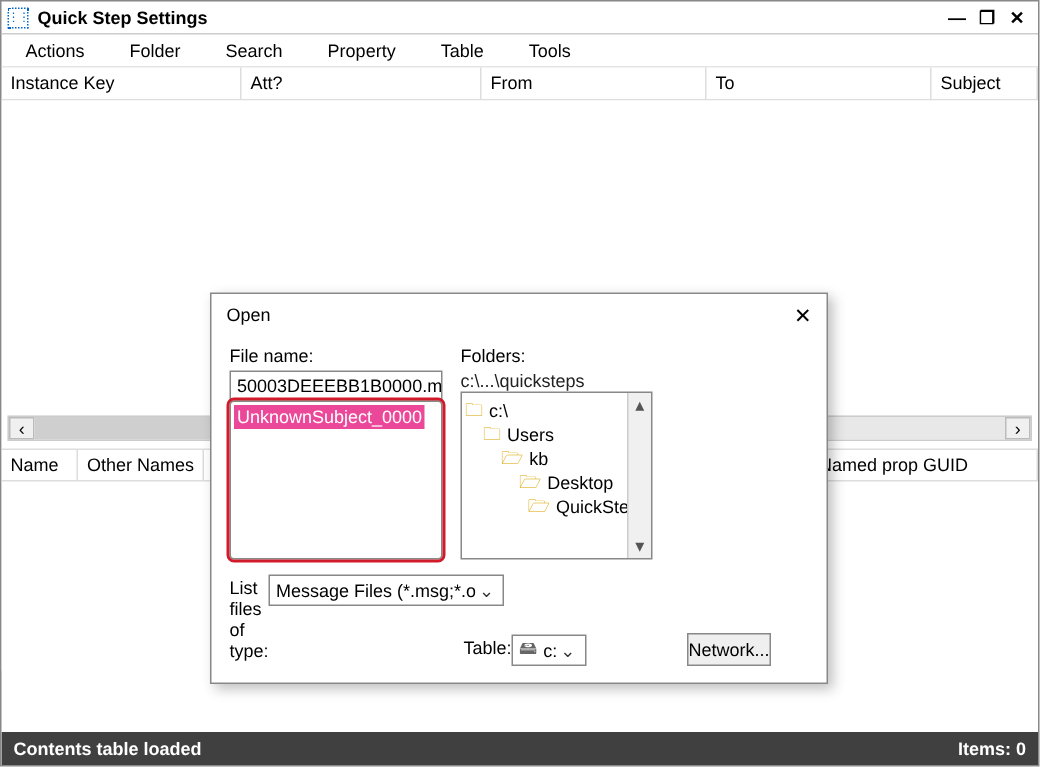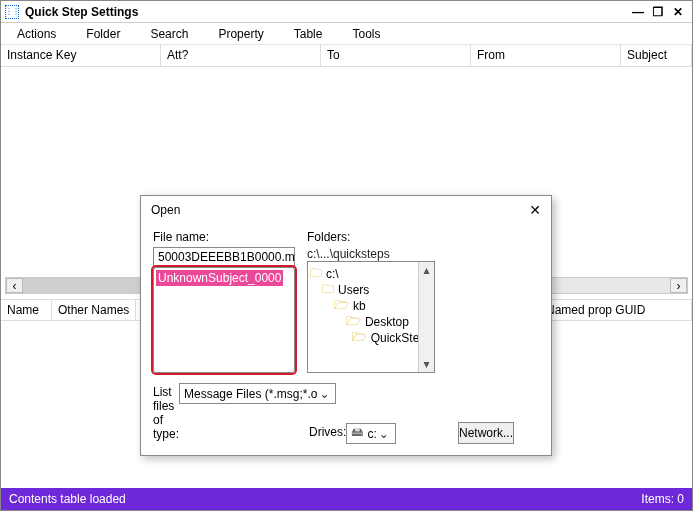--- a/index.html
+++ b/index.html
@@ -20,21 +20,21 @@
   .body-area { position: relative; height: 380px; background:#fff;}
   
   .hscroll { position:absolute; left:4px; right:4px; top:210px; height:17px; display:flex; align-items:stretch; background:#f0f0f0; border:1px solid #ccc;}
   .hscroll .arrow { width:17px; display:flex; align-items:center; justify-content:center; background:#f0f0f0; border:1px solid #bbb;}
   .hscroll .track { flex:1; background:#e8e8e8; position:relative;}
   .hscroll .thumb { position:absolute; left:0; top:0; bottom:0; width:120px; background:#cfcfcf;}
   
   .sub-colheaders { position:absolute; left:0; right:0; top:232px; height:22px; display:flex; border-top:1px solid #ddd; border-bottom:1px solid #ddd;}
   .sub-colheaders .cell { padding:3px 6px; border-right:1px solid #ddd; white-space:nowrap;}
   
-  .statusbar { position:absolute; left:0; right:0; bottom:0; height:22px; background:#6d28d9; color:#fff; display:flex; align-items:center; padding:0 8px; font-weight:400;}
+  .statusbar { position:absolute; left:0; right:0; bottom:0; height:22px; background:#404040; color:#fff; display:flex; align-items:center; padding:0 8px; font-weight:700;}
   .statusbar .right { margin-left:auto;}
   
   
   .dialog { position:absolute; left:139px; top:128px; width:412px; height:261px; background:#fff; border:1px solid #888; box-shadow: 3px 3px 8px rgba(0,0,0,.25);}
   .dlg-title { height:28px; display:flex; align-items:center; padding:0 10px; }
   .dlg-title .t { flex:1; }
   .dlg-title .close { font-size:14px; }
   .dlg-body { padding: 4px 12px 10px 12px; display:flex; }
   .col-left { width:142px; display:flex; flex-direction:column;}
   .col-mid  { width:140px; display:flex; flex-direction:column;padding-left:12px;}
@@ -86,22 +86,22 @@
   <span class="menuitem">Folder</span>
   <span class="menuitem">Search</span>
   <span class="menuitem">Property</span>
   <span class="menuitem">Table</span>
   <span class="menuitem">Tools</span>
 </div>
 
 <div class="colheaders">
   <div class="cell" style="width:160px">Instance Key</div>
   <div class="cell" style="width:160px">Att?</div>
+  <div class="cell" style="width:150px">From</div>
   <div class="cell" style="width:150px">To</div>
-  <div class="cell" style="width:150px">From</div>
   <div class="cell" style="flex:1">Subject</div>
 </div>
 
 <div class="body-area">
 
   <div class="hscroll">
     <div class="arrow">‹</div>
     <div class="track">
         <div class="thumb"></div>
       </div>
@@ -171,21 +171,21 @@
 
     <div class="row-bottom">
       <div class="grp left">
         <div class="label">List files of type:</div>
         <div class="combo">
           <span class="txt">Message Files (*.msg;*.o</span>
           <span class="dd">⌄</span>
         </div>
       </div>
       <div class="grp mid">
-        <div class="label">Drives:</div>
+        <div class="label">Table:</div>
         <div class="combo">
           <span class="driveico">🖴</span>
           <span class="txt">c:</span>
           <span class="dd">⌄</span>
         </div>
       </div>
       <div class="grp right">
         <div class="btn">Network...</div>
       </div>
     </div>

